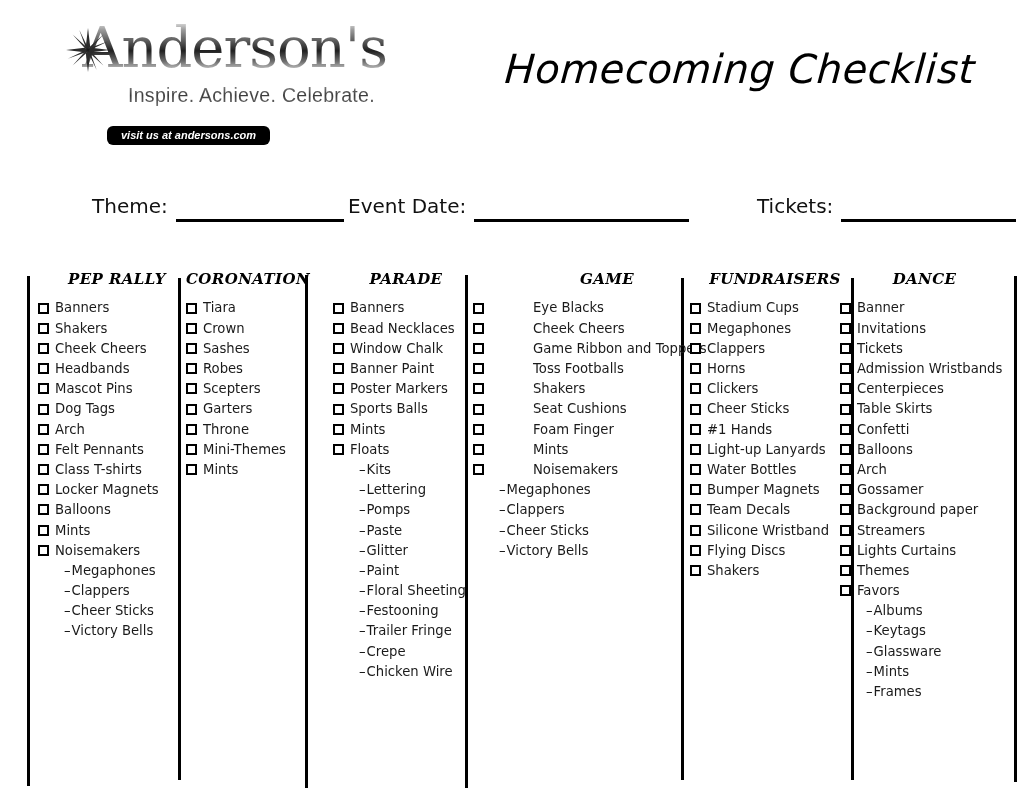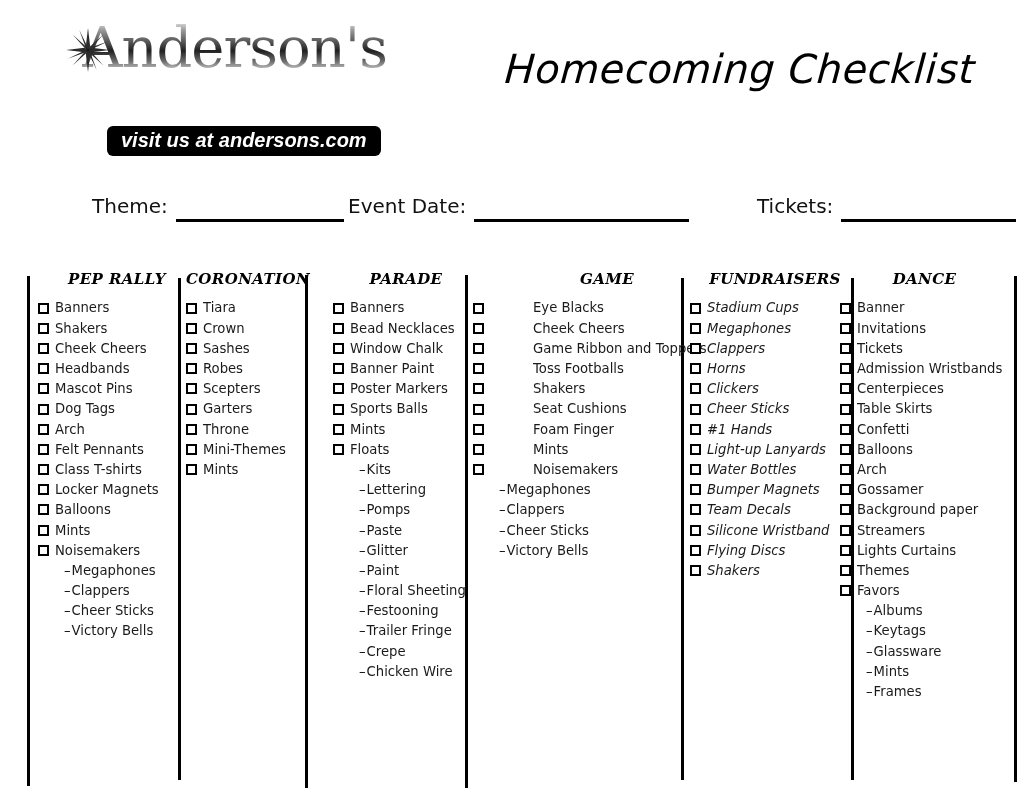--- a/index.html
+++ b/index.html
@@ -74,21 +74,21 @@
   #logo-url-pill {
     position: absolute;
     left: 45px; top: 100px;
     background: #000;
     color: #fff;
     border-radius: 6px;
     padding: 3px 14px 4px 14px;
     font-family: "Liberation Sans", sans-serif;
     font-style: italic;
     font-weight: bold;
-    font-size: 20px;
+    font-size: 11px;
     letter-spacing: 0px;
     white-space: nowrap;
   }
 
   #doc-title {
     position: absolute;
     left: 505px; top: 46px;
     font-family: "DejaVu Sans", sans-serif;
     font-style: italic;
     font-weight: 300;
@@ -208,21 +208,21 @@
   #col-parade .col-title { padding-left: 14px; }
   #col-parade .item.sub { padding-left: 26px; }
 
   #col-game      { left: 473px; width: 208px; }
   #col-game .col-title { padding-left: 60px; }
   #col-game .item { padding-left: 0px; gap: 43px; }
   #col-game .item.sub { padding-left: 26px; }
 
   #col-fundraisers { left: 690px; width: 162px; }
   #col-fundraisers .col-title { padding-left: 8px; }
-  #col-fundraisers .item { padding-left: 0px; font-style: italic; }
+  #col-fundraisers .item { padding-left: 0px; }
 
   #col-dance     { left: 840px; width: 155px; }
   #col-dance .col-title { padding-left: 14px; }
   #col-dance .item.sub { padding-left: 26px; }
 </style>
 </head>
 <body>
 
 <div id="header">
 
@@ -239,20 +239,21 @@
           <polygon points="85,15 56,47 50,50 53,44"></polygon>
           <polygon points="15,85 44,53 50,50 47,56"></polygon>
           <polygon points="30,4 49,43 50,50 45,45"></polygon>
           <polygon points="70,96 51,57 50,50 55,55"></polygon>
           <polygon points="96,30 57,49 50,50 55,45"></polygon>
           <polygon points="4,70 43,51 50,50 45,55"></polygon>
         </g>
         <circle cx="50" cy="50" r="4" fill="#1a1a1a"></circle>
       </svg>
       <div id="logo-name">Anderson's</div>
+      <div id="logo-tagline">Inspire. Achieve. Celebrate.</div>
     </div>
     <div id="logo-url-pill">visit us at andersons.com</div>
   </div>
 
   <div id="doc-title">Homecoming Checklist</div>
 </div>
 
 <div id="fields-row">
   <div class="field" id="field-theme">
     <span class="field-label">Theme:</span>

